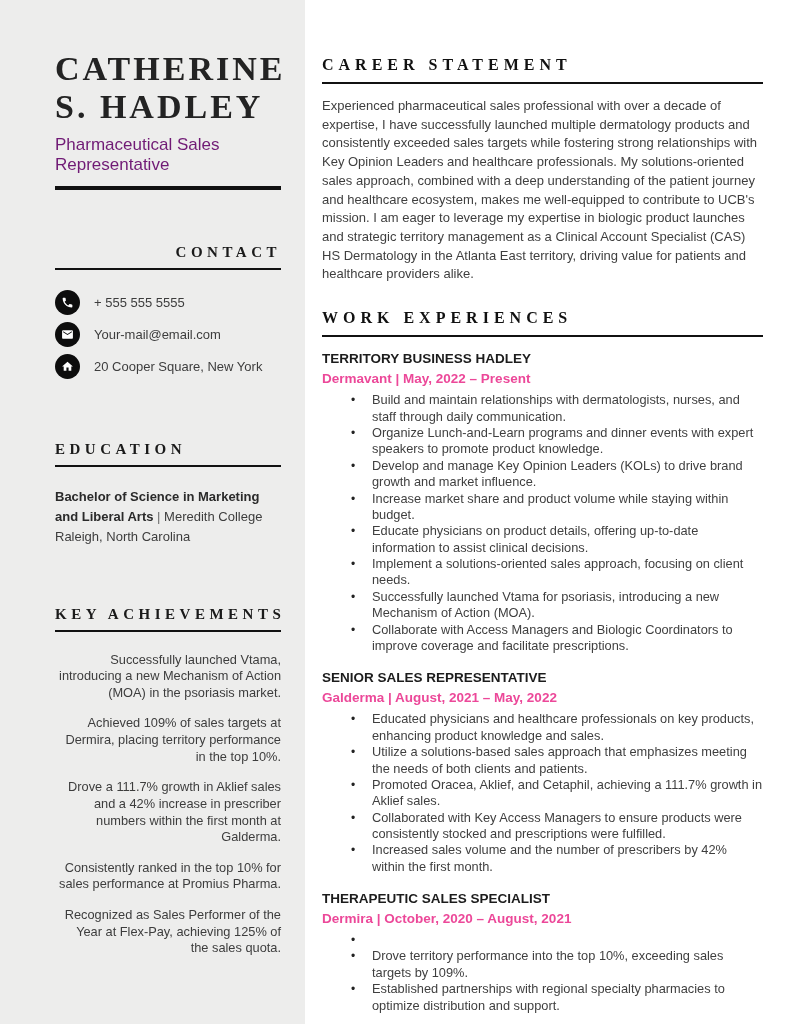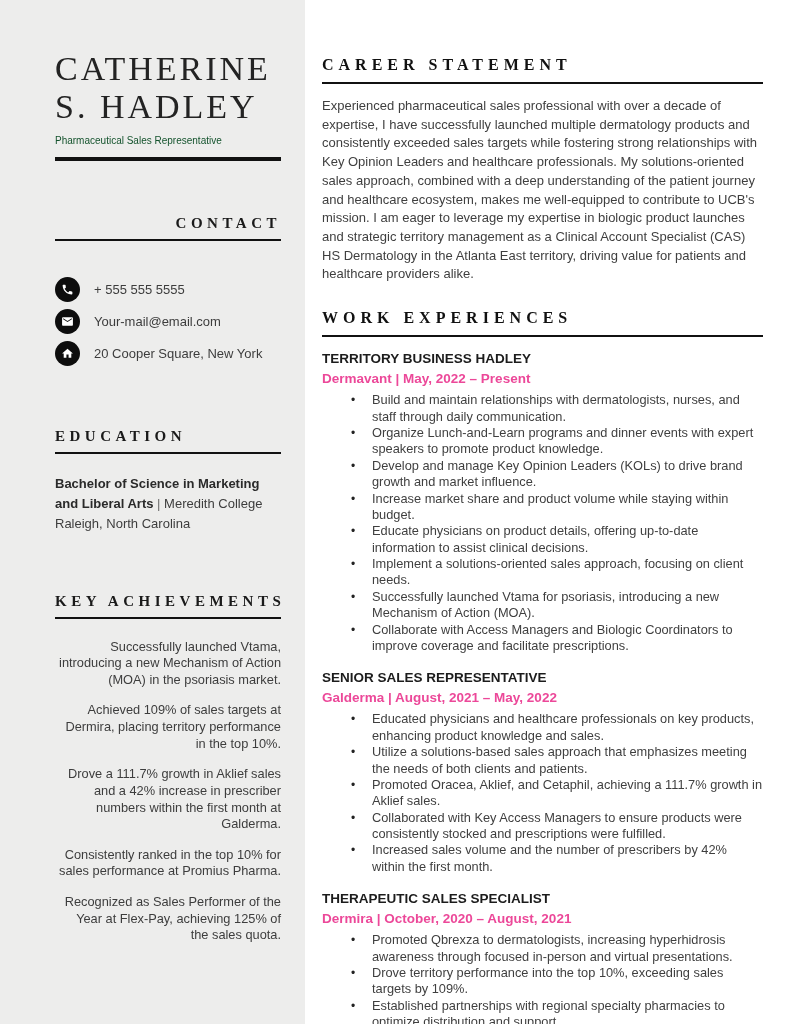--- a/index.html
+++ b/index.html
@@ -18,29 +18,29 @@
   
   .sidebar {
     width: 305px;
     flex: 0 0 305px;
     background: var(--sidebar-bg, #ededec);
     padding: 50px 24px 30px 55px;
   }
   .name {
     font-family: "Liberation Serif", "DejaVu Serif", serif;
     font-size: 34px;
-    font-weight: 400;
+    font-weight: 700;
     letter-spacing: 3px;
     line-height: 1.12;
     color: #232323;
   }
   .person-title {
     margin-top: 9px;
-    font-size: 10px;
-    color: #14532d;
+    font-size: 17px;
+    color: #701a75;
   }
   .thick-rule {
     margin-top: 11px;
     height: 4px;
     background: var(--accent, #111111);
     width: 100%;
   }
   .side-section { margin-top: 0; }
   .side-heading {
     font-family: "Liberation Serif", "DejaVu Serif", serif;
@@ -50,21 +50,21 @@
     color: #1a1a1a;
     white-space: nowrap;
   }
   .side-rule {
     margin-top: 7px;
     height: 2px;
     background: var(--accent, #111111);
     width: 100%;
   }
   #contact-section { margin-top: 54px; text-align: right; }
-  .contact-list { margin-top: 36px; }
+  .contact-list { margin-top: 20px; }
   .contact-row {
     display: flex;
     align-items: center;
     margin-bottom: 7px;
   }
   .icon-circle {
     width: 25px;
     height: 25px;
     border-radius: 50%;
     background: #0d0d0d;
@@ -301,21 +301,20 @@
                 <span class="btext">Increased sales volume and the number of prescribers by 42% within the first month.</span>
               </li>
             </ul>
           </div>
           <div class="job">
             <div class="job-title">THERAPEUTIC SALES SPECIALIST</div>
             <div class="job-sub"><span>Dermira</span><span class="job-sep"> | </span><span>October, 2020 – August, 2021</span></div>
             <ul class="bullets">
               <li class="bullet-item">
                 <span class="dot">•</span>
-                <span class="btext">Promoted Qbrexza to dermatologists, increasing hyperhidrosis awareness through focused in-person and virtual presentations.</span>
               </li>
               <li class="bullet-item">
                 <span class="dot">•</span>
                 <span class="btext">Drove territory performance into the top 10%, exceeding sales targets by 109%.</span>
               </li>
               <li class="bullet-item">
                 <span class="dot">•</span>
                 <span class="btext">Established partnerships with regional specialty pharmacies to optimize distribution and support.</span>
               </li>
             </ul>

